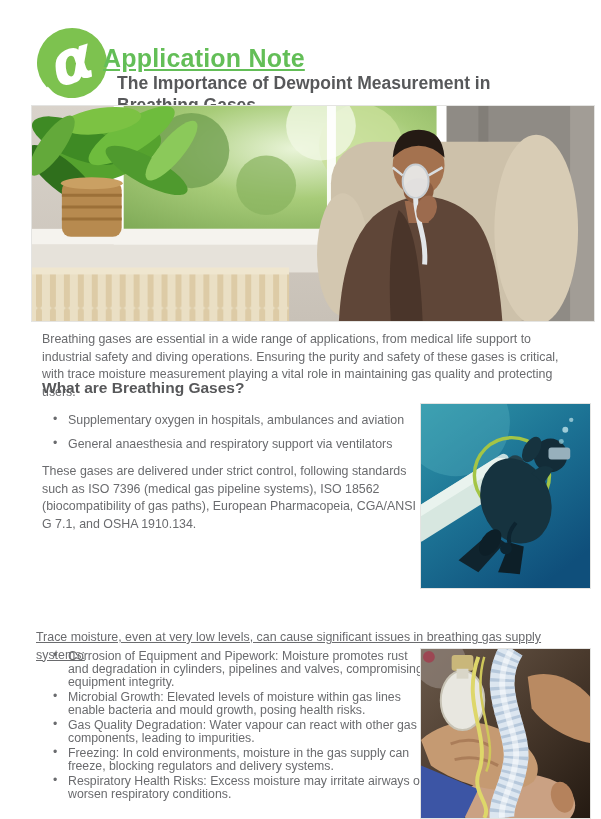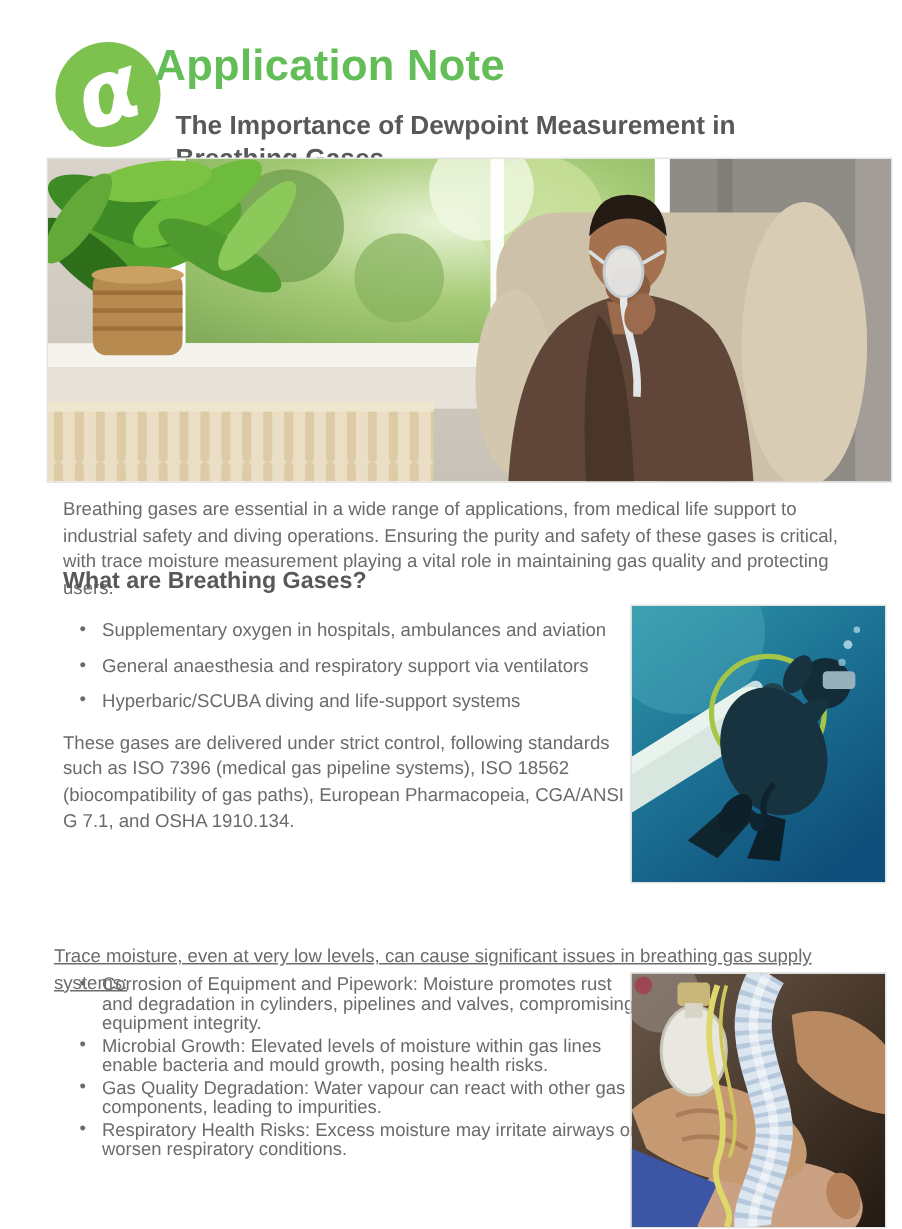--- a/index.html
+++ b/index.html
@@ -3,22 +3,22 @@
 <meta charset="utf-8">
 <style>
   html,body{margin:0;padding:0;background:#ffffff;}
   .page{
     position:relative;width:601px;height:819px;background:#fff;overflow:hidden;
     font-family:"Liberation Sans",sans-serif;color:#6A6B6E;
   }
   
   .logo{position:absolute;left:34px;top:24px;width:76px;height:78px;}
   .app-title{
-    position:absolute;left:103px;top:28px;margin:0;
-    font-size:29px;font-weight:bold;color:#63BE57;letter-spacing:.2px;
+    position:absolute;left:103px;top:44px;margin:0;
+    font-size:25px;font-weight:bold;color:#63BE57;letter-spacing:.2px;text-decoration:underline;
   }
   .subtitle{
     position:absolute;left:104px;top:59px;width:410px;margin:13px;
     font-size:17.5px;font-weight:bold;color:#57585A;line-height:1.27;
   }
   
   .hero{position:absolute;left:31px;top:105px;width:564px;height:217px;border:1px solid #e4e4e2;box-sizing:border-box;overflow:hidden;}
   .fig-scuba{position:absolute;left:420px;top:403px;width:171px;height:186px;border:1px solid #e4e4e2;box-sizing:border-box;overflow:hidden;margin:0;}
   .fig-med{position:absolute;left:420px;top:648px;width:171px;height:171px;border:1px solid #e4e4e2;box-sizing:border-box;overflow:hidden;margin:0;}
   .hero svg,.fig-scuba svg,.fig-med svg{display:block;width:100%;height:100%;}
@@ -132,21 +132,20 @@
     </svg>
   </div>
 
   <p class="intro body-text">Breathing gases are essential in a wide range of applications, from medical life support to industrial safety and diving operations. Ensuring the purity and safety of these gases is critical, with trace moisture measurement playing a vital role in maintaining gas quality and protecting users.</p>
 
   <h3 class="h-sec h-sec1">What are Breathing Gases?</h3>
   <div class="col1">
     <ul class="list1">
       <li><span>Supplementary oxygen in hospitals, ambulances and aviation</span></li>
       <li><span>General anaesthesia and respiratory support via ventilators</span></li>
-      <li><span>Hyperbaric/SCUBA diving and life-support systems</span></li>
     </ul>
     <p class="body-text">These gases are delivered under strict control, following standards such as ISO 7396 (medical gas pipeline systems), ISO 18562 (biocompatibility of gas paths), European Pharmacopeia, CGA/ANSI G 7.1, and OSHA 1910.134.</p>
   </div>
 
   <figure class="fig-scuba">
     <svg viewBox="0 0 171 186" preserveAspectRatio="none" xmlns="http://www.w3.org/2000/svg">
       <defs>
         <linearGradient id="seag" x1="0" y1="0" x2="0.7" y2="1">
           <stop offset="0" stop-color="#2f97a9"></stop>
             <stop offset="0.5" stop-color="#1c7294"></stop>
@@ -181,20 +180,21 @@
       <circle cx="142" cy="38" r="2.5" fill="#9fd2da" opacity="0.7"></circle>
     </svg>
   </figure>
 
   <p class="trace body-text">Trace moisture, even at very low levels, can cause significant issues in breathing gas supply systems:</p>
   <div class="col2">
     <ul class="list2">
       <li><span>Corrosion of Equipment and Pipework: Moisture promotes rust and degradation in cylinders, pipelines and valves, compromising equipment integrity.</span></li>
       <li><span>Microbial Growth: Elevated levels of moisture within gas lines enable bacteria and mould growth, posing health risks.</span></li>
       <li><span>Gas Quality Degradation: Water vapour can react with other gas components, leading to impurities.</span></li>
+      <li><span>Freezing: In cold environments, moisture in the gas supply can freeze, blocking regulators and delivery systems.</span></li>
       <li><span>Respiratory Health Risks: Excess moisture may irritate airways or worsen respiratory conditions.</span></li>
     </ul>
   </div>
 
   <figure class="fig-med">
     <svg viewBox="0 0 171 171" preserveAspectRatio="none" xmlns="http://www.w3.org/2000/svg">
       <defs>
         <linearGradient id="medbg" x1="0" y1="0" x2="1" y2="1">
           <stop offset="0" stop-color="#6b5a4b"></stop>
             <stop offset="0.5" stop-color="#4a3a2d"></stop>

